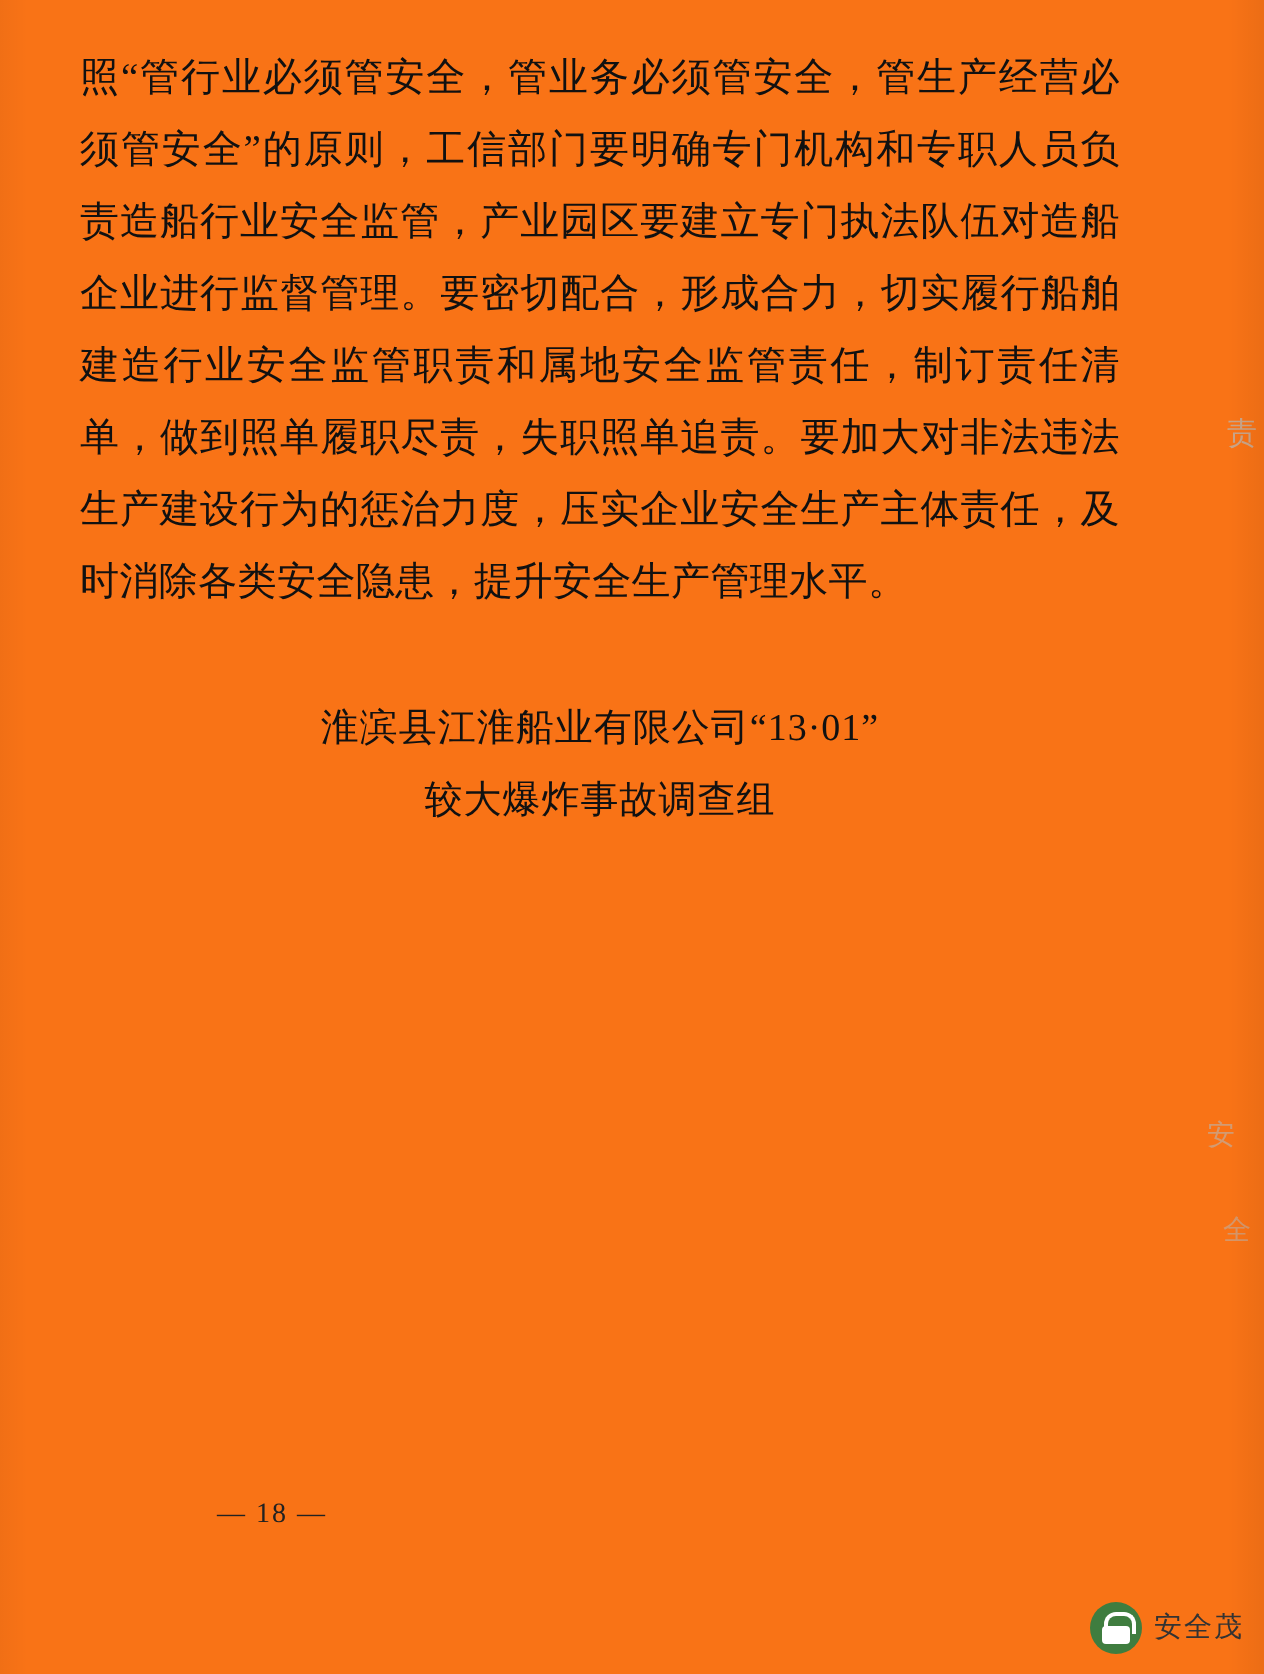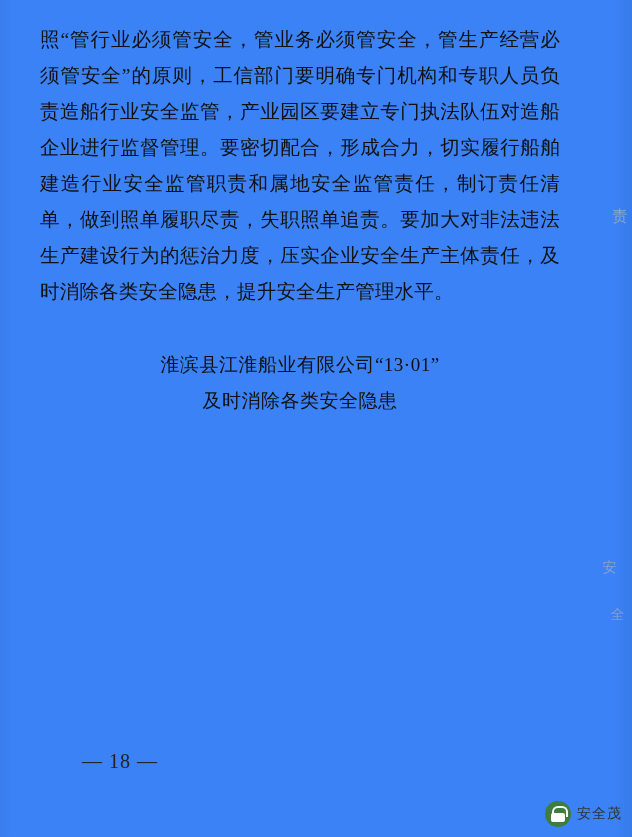--- a/index.html
+++ b/index.html
@@ -12,21 +12,21 @@
     background: #ffffff;
     font-family: "Liberation Serif", "DejaVu Serif", serif;
     color: #1a1a1a;
     overflow: hidden;
     position: relative;
   }
   .page {
     position: relative;
     width: 632px;
     height: 837px;
-    background: #3b82f6;
+    background: #f97316;
   }
   .doc-body {
     position: absolute;
     left: 40px;
     top: 22px;
     width: 520px;
   }
   .para {
     font-size: 19.5px;
     line-height: 36px;
@@ -51,25 +51,25 @@
   }
   .sig-line-2 {
     font-size: 19px;
     line-height: 34px;
     letter-spacing: 0.5px;
     color: #111;
     margin-top: 2px;
   }
   .page-number {
     position: absolute;
-    left: 0;
+    left: 16px;
     top: 750px;
     width: 240px;
     text-align: center;
-    font-size: 20px;
+    font-size: 14px;
     letter-spacing: 1px;
     color: #222;
   }
   
   .edge-mark {
     position: absolute;
     color: #b9b6b1;
     font-size: 15px;
     line-height: 17px;
     opacity: 0.75;
@@ -148,21 +148,21 @@
 <body>
 
 <div class="page">
 
   <div class="doc-body">
     <p class="para">照“管行业必须管安全，管业务必须管安全，管生产经营必须管安全”的原则，工信部门要明确专门机构和专职人员负责造船行业安全监管，产业园区要建立专门执法队伍对造船企业进行监督管理。要密切配合，形成合力，切实履行船舶建造行业安全监管职责和属地安全监管责任，制订责任清单，做到照单履职尽责，失职照单追责。要加大对非法违法生产建设行为的惩治力度，压实企业安全生产主体责任，及时消除各类安全隐患，提升安全生产管理水平。</p>
   </div>
 
   <div class="signature-block">
     <div class="sig-line-1">淮滨县江淮船业有限公司“13·01”</div>
-    <div class="sig-line-2">及时消除各类安全隐患</div>
+    <div class="sig-line-2">较大爆炸事故调查组</div>
   </div>
 
   <div class="page-number">— 18 —</div>
 
   <div class="edge-mark edge-mark-1">责</div>
   <div class="edge-mark edge-mark-2">安</div>
   <div class="edge-mark edge-mark-3">全</div>
 
   <div class="watermark">
     <div class="wm-logo"></div>

